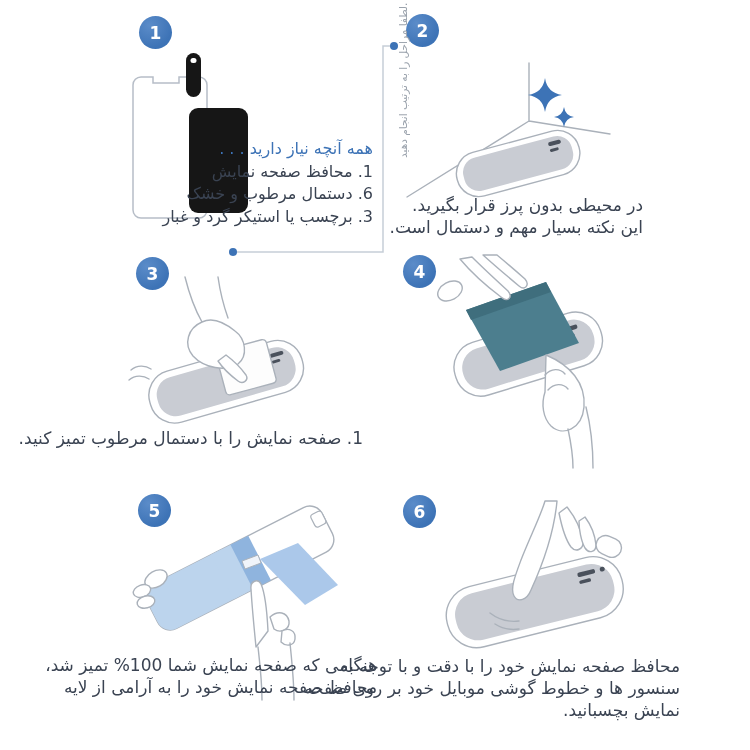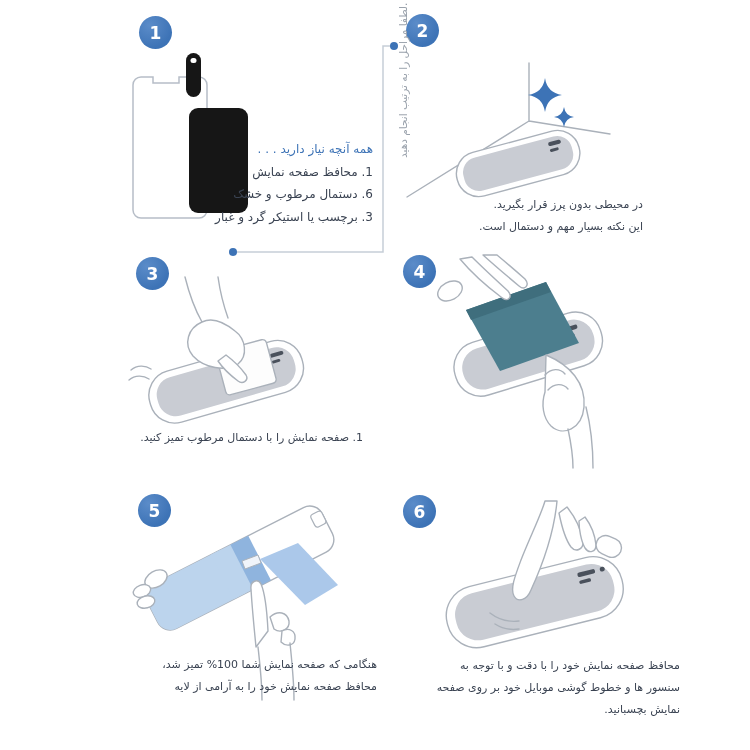--- a/index.html
+++ b/index.html
@@ -8,25 +8,25 @@
     font-family:"DejaVu Sans",sans-serif;
   }
   .badge{
     position:absolute;width:33px;height:33px;border-radius:50%;
     background:radial-gradient(circle at 32% 28%,#5b8cc9,#3d73b6 70%);
     color:#fff;display:flex;align-items:center;justify-content:center;
     font-size:17px;font-weight:bold;
   }
   .caption{
     position:absolute;direction:rtl;text-align:right;color:#3a4352;
-    font-size:11px;line-height:22px;white-space:nowrap;
+    font-size:17px;line-height:22px;white-space:nowrap;
   }
   .intro{
     position:absolute;direction:rtl;text-align:right;
-    font-size:12px;line-height:22.5px;white-space:nowrap;color:#3a4352;
+    font-size:16px;line-height:22.5px;white-space:nowrap;color:#3a4352;
   }
   .intro .hd{color:#3d73b6;}
   .vnote{position:absolute;left:403px;top:158px;width:0;height:0;}
   .vnote span{
     display:block;white-space:nowrap;color:#9aa2ac;font-size:10.5px;
     transform:translate(-50%,-50%) rotate(-90deg);
   }
   svg{position:absolute;overflow:visible;}
   .ln{stroke:#aab1ba;stroke-width:1.4;fill:none;stroke-linecap:round;stroke-linejoin:round;}
   .fl{stroke:#aab1ba;stroke-width:1.4;fill:#fff;stroke-linecap:round;stroke-linejoin:round;}

